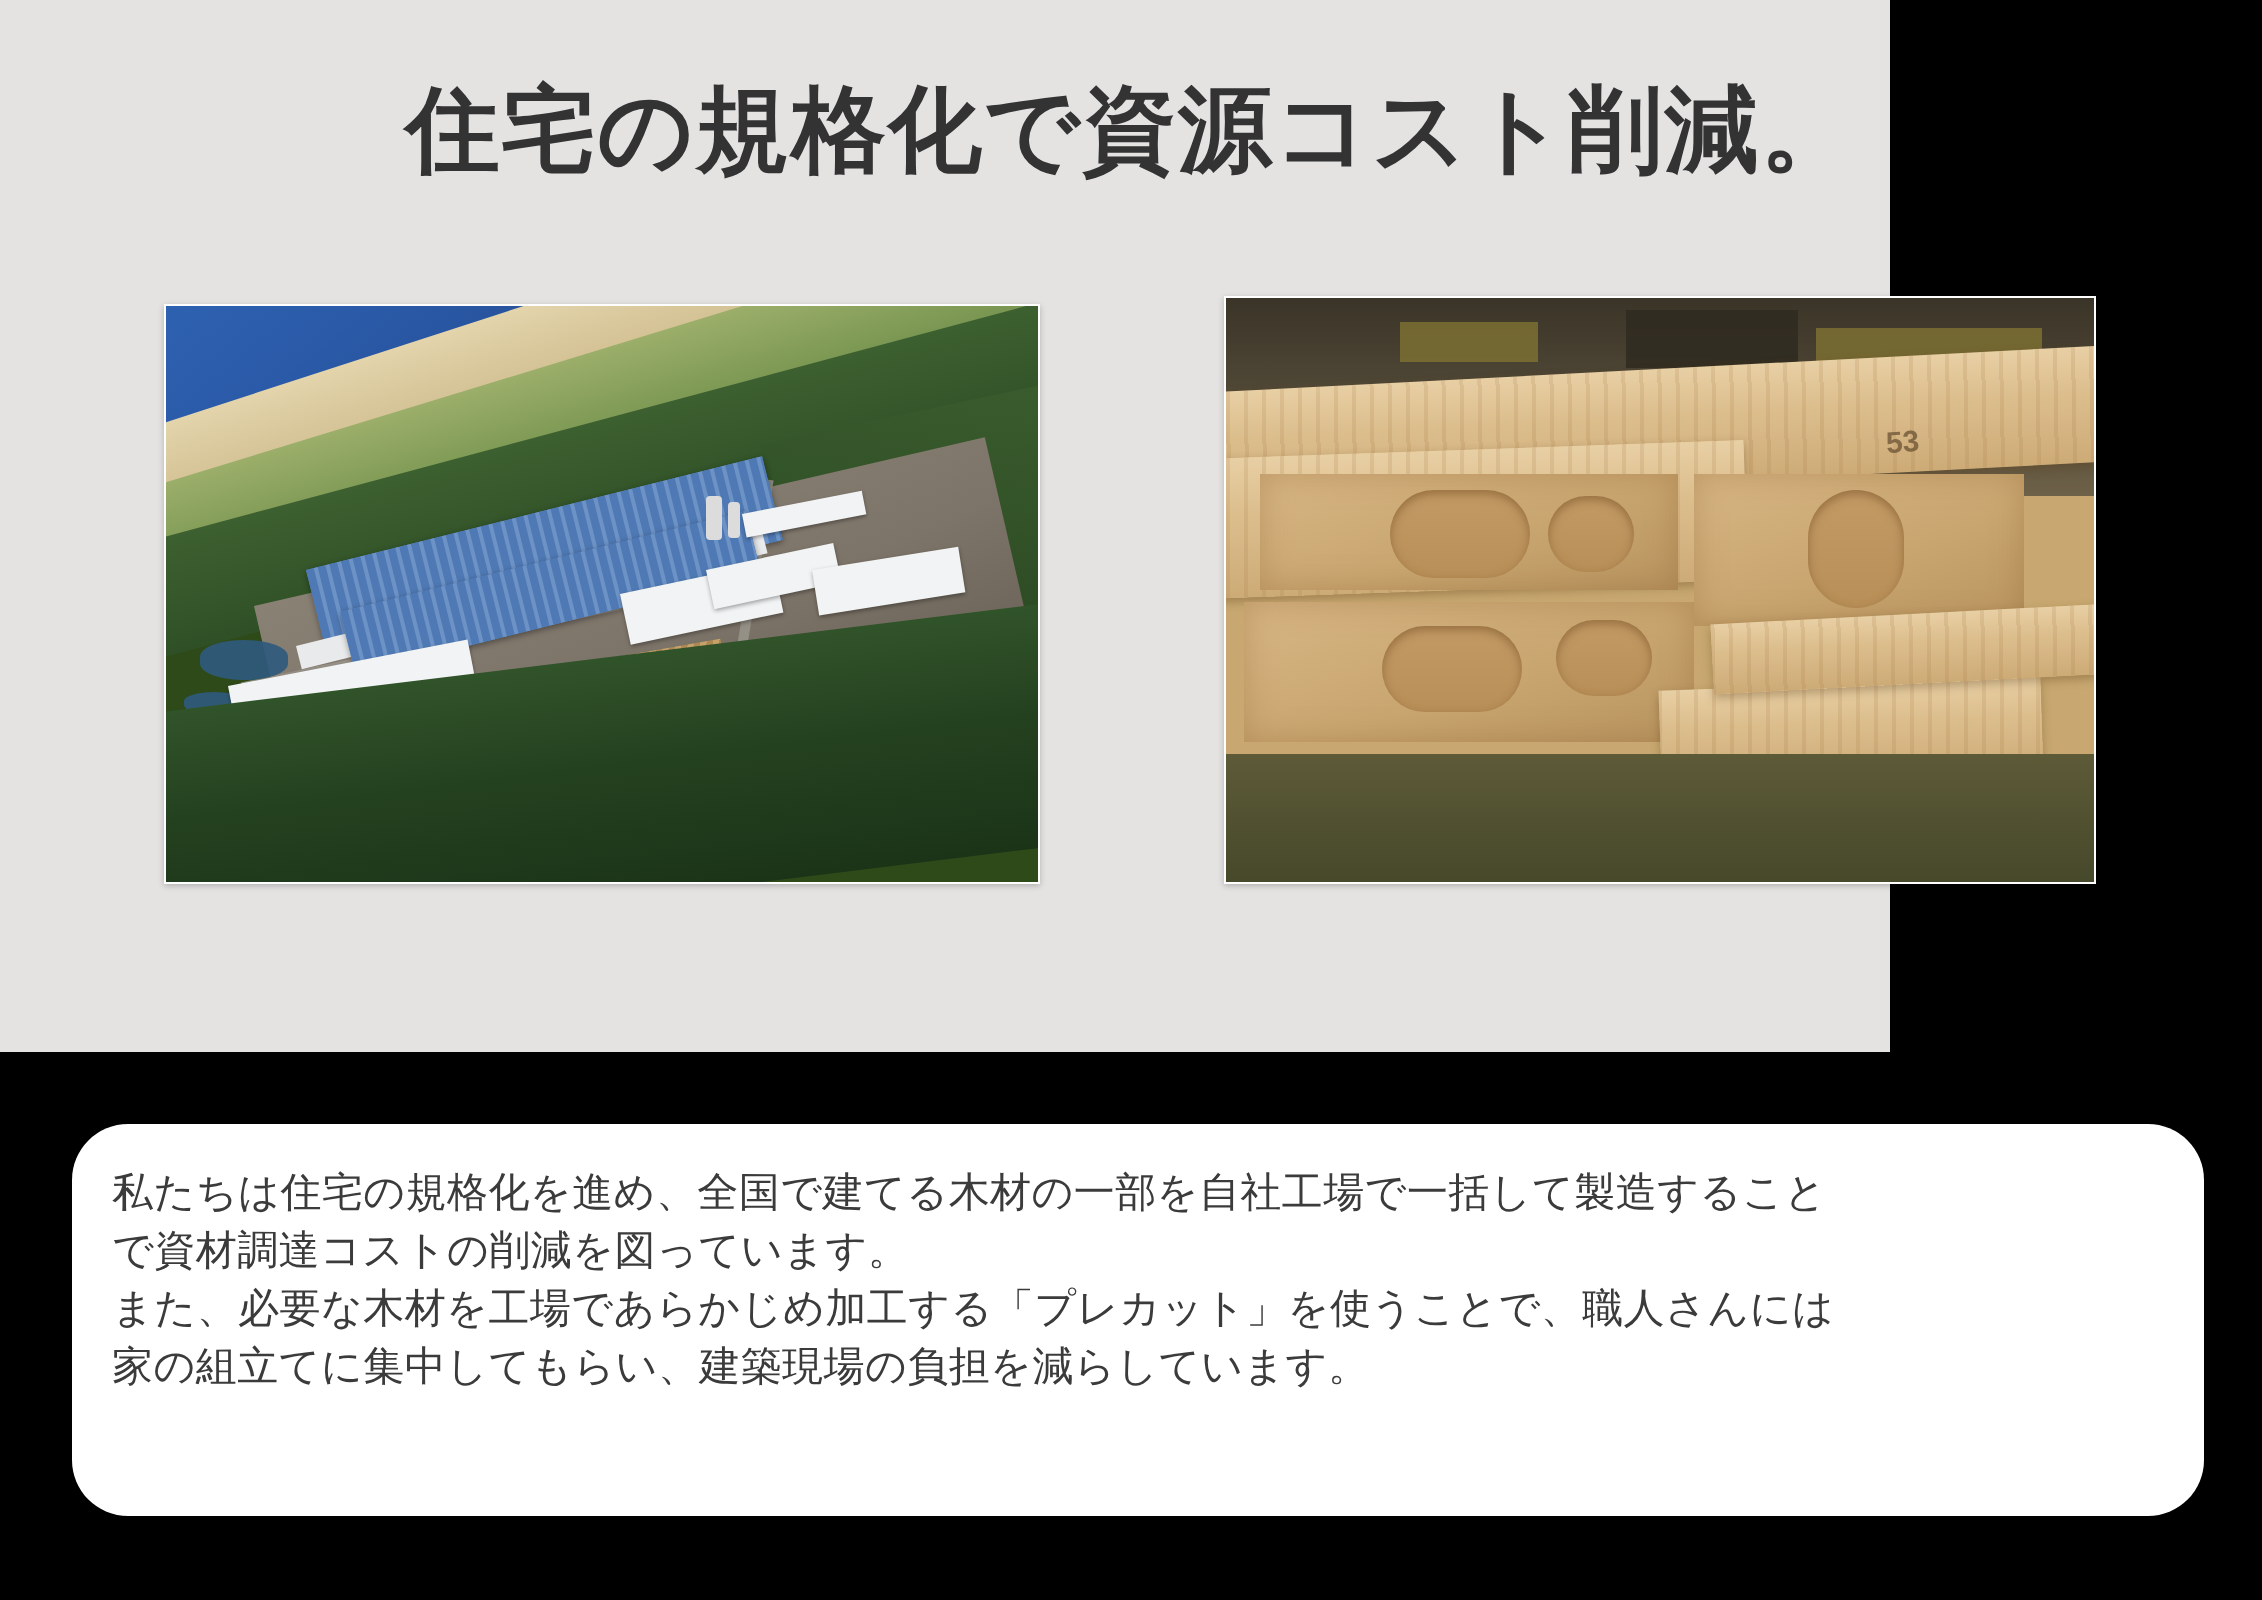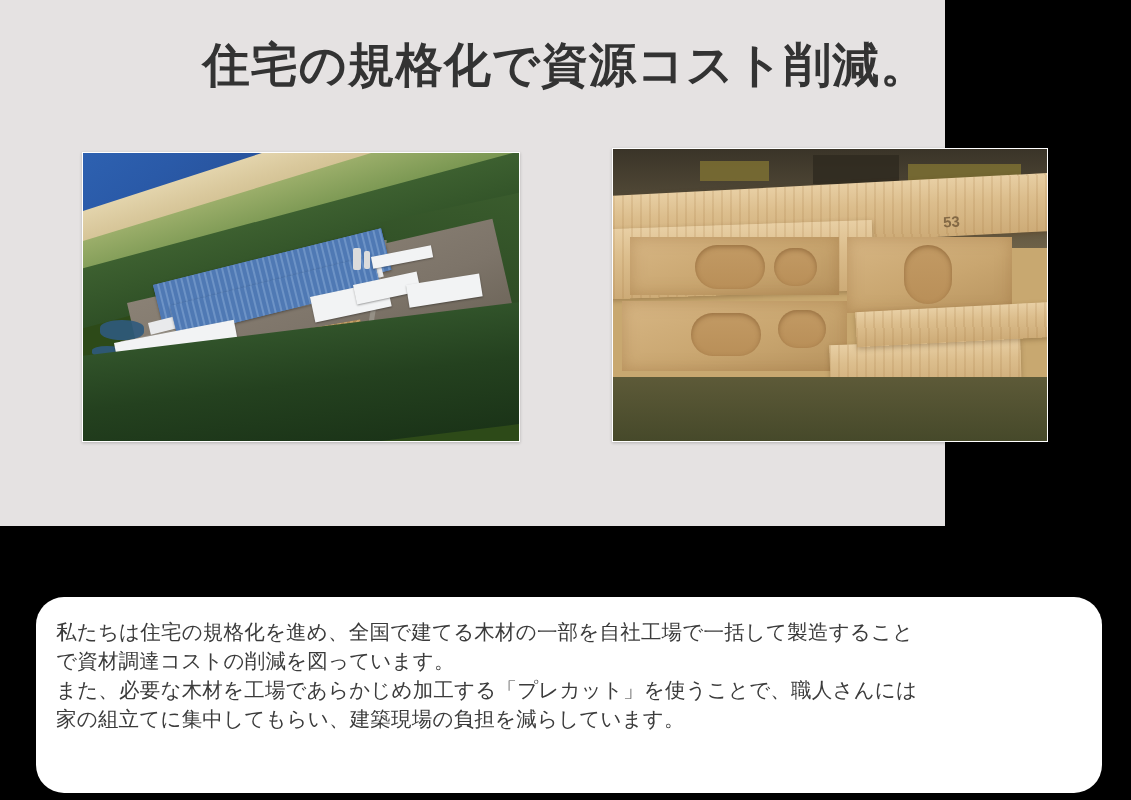--- a/index.html
+++ b/index.html
@@ -137,21 +137,21 @@
     background:linear-gradient(180deg,#5d5a38 0%,#46492a 100%);
   }
 
   
   .panel-bottom{
     position:absolute; left:0; top:526px; width:1131px; height:274px;
     background:#000000;
   }
   .text-card{
     position:absolute; left:36px; top:562px; width:1066px; height:196px;
-    background:#ffffff; border-radius:28px;margin-top:35px;
+    background:#ffffff; border-radius:28px;
   }
   .body-text{
     position:absolute; left:20px; top:20px; right:20px;
     font-size:20.5px; line-height:29px; color:#3b3b3b;
     font-family:"Liberation Sans","DejaVu Sans",sans-serif;
     letter-spacing:.2px; white-space:pre-wrap;
   }
 </style>
 </head>
 <body>

